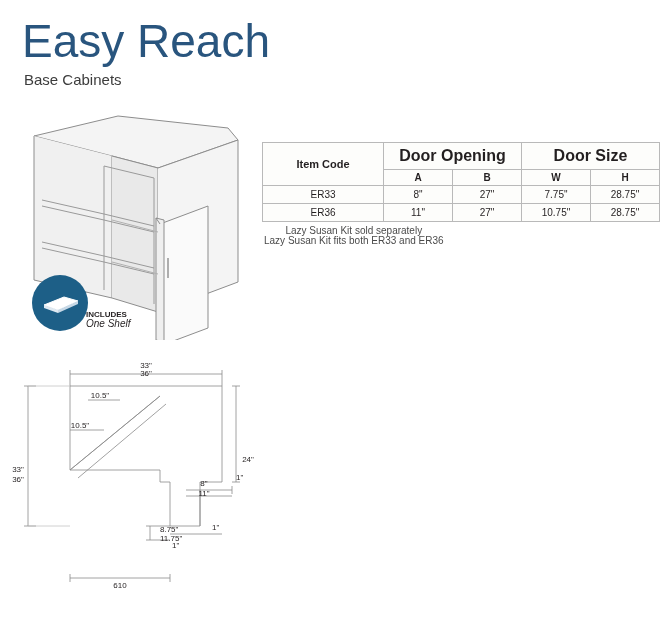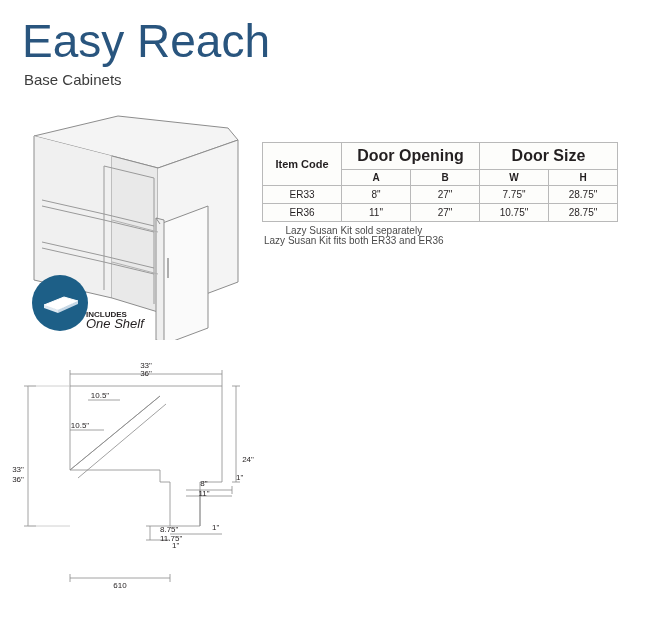--- a/index.html
+++ b/index.html
@@ -32,21 +32,21 @@
   #spec-table th,#spec-table td{
     border:1px solid #b9b9b9;
     text-align:center;
     color:#231f20;
     background:#fdfdfb;
   }
   #spec-table th.grp{
     font-size:16px;font-weight:bold;padding:4px 10px;
   }
   #spec-table th.item{
-    font-size:11px;font-weight:bold;padding:4px 3px;
+    font-size:11px;font-weight:bold;padding:4px 24px;
   }
   #spec-table th.sub{
     font-size:10px;font-weight:bold;padding:2px 0;
   }
   #spec-table td{
     font-size:10px;padding:3px 0;
   }
   #spec-table td.code{padding:3px 6px;}
   .col-a{width:68px;}
   .col-b{width:68px;}
@@ -67,21 +67,21 @@
   #includes-badge{
     position:absolute;left:32px;top:275px;
     width:56px;height:56px;border-radius:50%;
     background:#1d5f87;
   }
   #includes-text{
     position:absolute;left:86px;top:310px;
     font-size:8px;font-weight:bold;color:#231f20;
     line-height:9px;
   }
-  #includes-text .sub{font-weight:normal;font-style:italic;font-size:13px;}
+  #includes-text .sub{font-weight:normal;font-style:italic;font-size:10px;}
 
   
   #plan-diagram{
     position:absolute;left:0px;top:350px;
   }
   .dimtxt{
     font-size:8px;fill:#231f20;
     font-family:"Liberation Sans", sans-serif;
   }
 </style>

